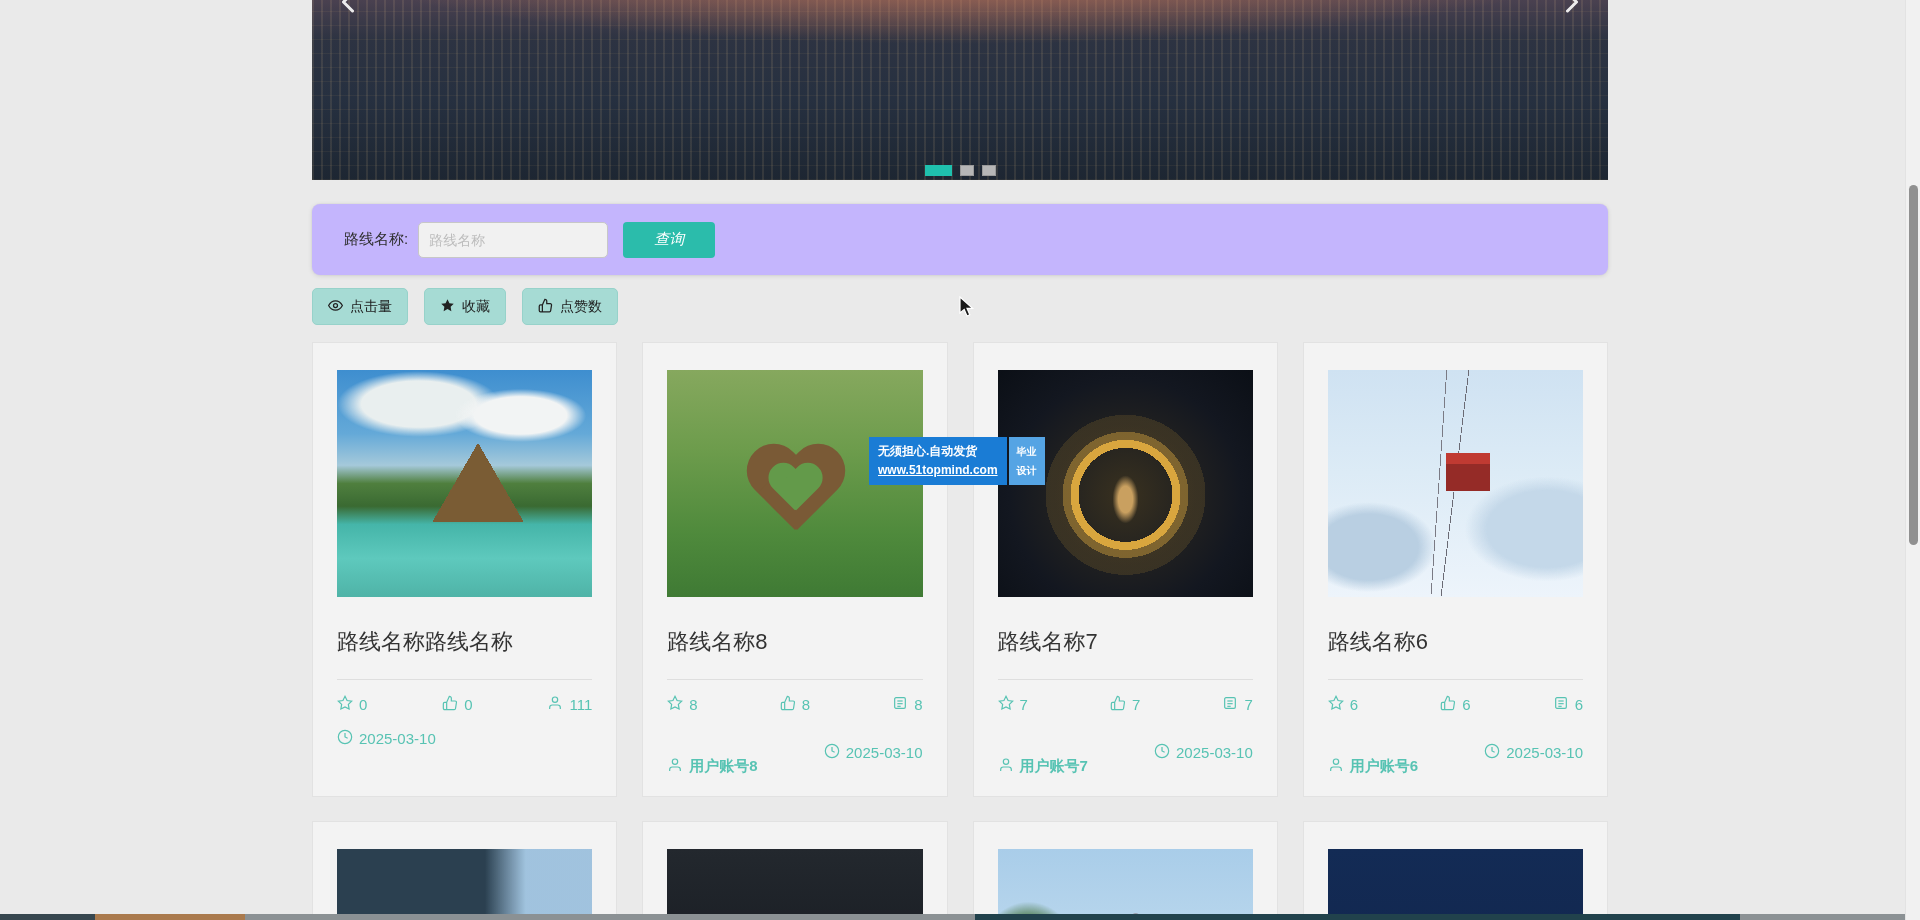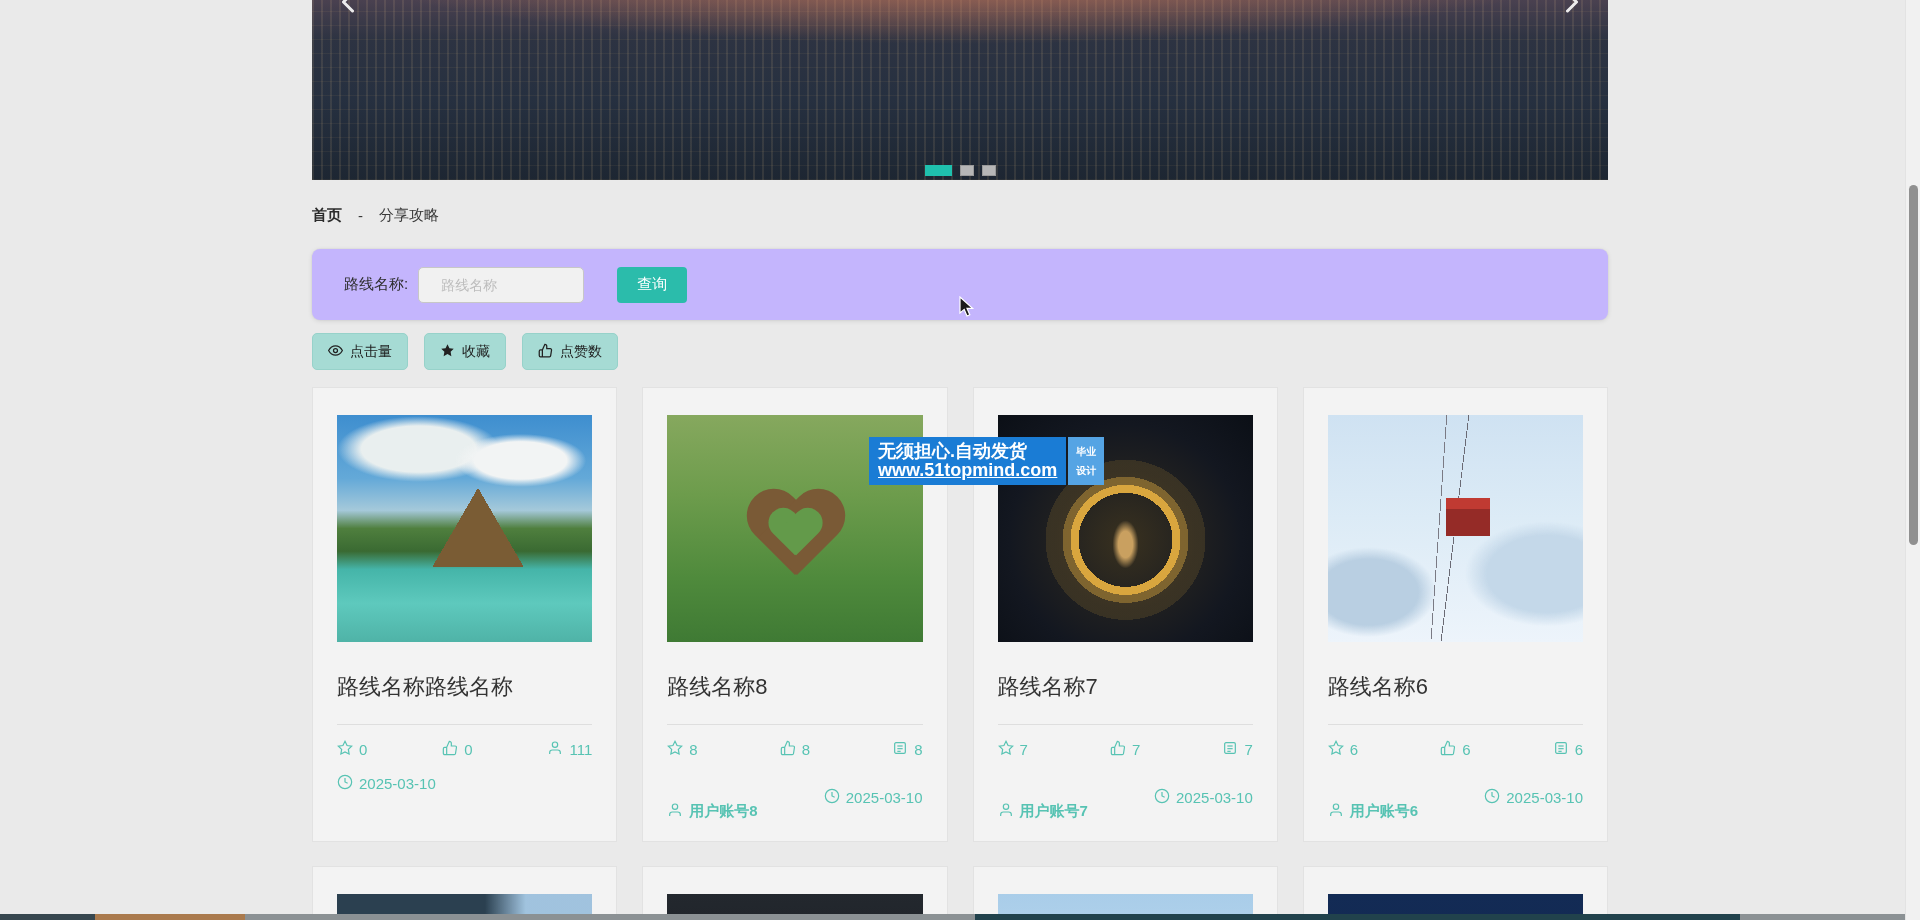--- a/index.html
+++ b/index.html
@@ -34,29 +34,30 @@
   .breadcrumb .sep, .breadcrumb .current { color:#3a3a3a; }
 
   
   .search-panel {
     margin-top:24px; height:71px; background:#c4b5fd; border-radius:8px;
     box-shadow:0 1px 5px rgba(0,0,0,.10), 0 0 0 1px rgba(0,0,0,.02);
     display:flex; align-items:center; padding:0 32px;
   }
   .search-label { font-size:15px; color:#2e2e2e; }
   .search-input {
-    margin-left:10px; width:166px; height:36px; border:1px solid #c7c7c7; border-radius:5px;
-    background:#f1f1f1; padding:0 22px; font-size:14px; color:#333; outline:none;
+    margin-left:10px; width:190px; height:36px; border:1px solid #c7c7c7; border-radius:5px;
+    background:#f1f1f1; padding:0 10px; font-size:14px; color:#333; outline:none;
     font-family:"Liberation Sans","DejaVu Sans",sans-serif;
   }
   .search-input::placeholder { color:#bdbdbd; }
   .search-btn {
-    margin-left:33px; width:70px; height:36px; border:none; border-radius:4px;
+    margin-left:15px; width:92px; height:36px; border:none; border-radius:4px;
     background:#2bbcab; color:#fff; font-size:15px; cursor:pointer;
     font-family:"Liberation Sans","DejaVu Sans",sans-serif;
+    font-style:italic;
   }
 
   
   .filters { margin-top:13px; display:flex; gap:16px; }
   .filter-btn {
     display:inline-flex; align-items:center; gap:7px; height:37px; padding:0 15px;
     background:#a6dbd4; border:1px solid #97d2ca; border-radius:5px;
     font-size:14px; color:#1e1e1e; cursor:pointer;
     font-family:"Liberation Sans","DejaVu Sans",sans-serif;
   }
@@ -126,21 +127,21 @@
   }
   [data-img="lit-dome-night"] {
     background:
       radial-gradient(circle 66px at 34% 125%, #d48ac8 0 52%, #8a5a9c 66%, rgba(0,0,0,0) 70%),
       radial-gradient(ellipse 9px 70px at 79% 75%, #1a2a44 0 55%, rgba(0,0,0,0) 75%),
       linear-gradient(180deg,#132b55 0%,#102349 100%);
   }
 
   
   .watermark { position:absolute; left:869px; top:437px; display:flex; z-index:50; }
-  .wm-main { background:#1a7cd5; color:#fff; padding:5px 9px; font-weight:700; font-size:18px; line-height:19px; white-space:nowrap; }
+  .wm-main { background:#1a7cd5; color:#fff; padding:5px 9px; font-weight:700; font-size:12px; line-height:19px; white-space:nowrap; }
   .wm-main .url { text-decoration:underline; display:block; }
   .wm-badge { background:#55a4e4; color:#fff; font-weight:700; font-size:10px; line-height:19px; padding:5px 8px; margin-left:2px; text-align:center; white-space:nowrap; }
   .wm-badge span { display:block; }
 
   
   .scrollbar { position:absolute; right:0; top:0; width:15px; height:920px; background:#f1f1f1; border-left:1px solid #e3e3e3; z-index:70; }
   .scroll-thumb { position:absolute; left:3px; top:185px; width:9px; height:360px; background:#909090; border-radius:5px; }
   .bottom-strip {
     position:absolute; left:0; bottom:0; width:1920px; height:6px; z-index:60;
     background:linear-gradient(90deg,#37474f 0 95px,#aa7a4d 95px 245px,#8b9194 245px 975px,#21424c 975px 1740px,#8b9194 1740px 1920px);
@@ -166,25 +167,20 @@
           </svg>
       </span>
     </div>
     <div class="indicators">
       <span class="ind active"></span>
       <span class="ind"></span>
       <span class="ind"></span>
     </div>
   </div>
 
-  <div class="breadcrumb">
-    <span class="home">首页</span>
-    <span class="sep">-</span>
-    <span class="current">分享攻略</span>
-  </div>
 
   <div class="search-panel">
     <span class="search-label">路线名称:</span>
     <input class="search-input" type="text" placeholder="路线名称" style="">
     <button class="search-btn">查询</button>
   </div>
 
   <div class="filters">
     <button class="filter-btn">
       <span>

